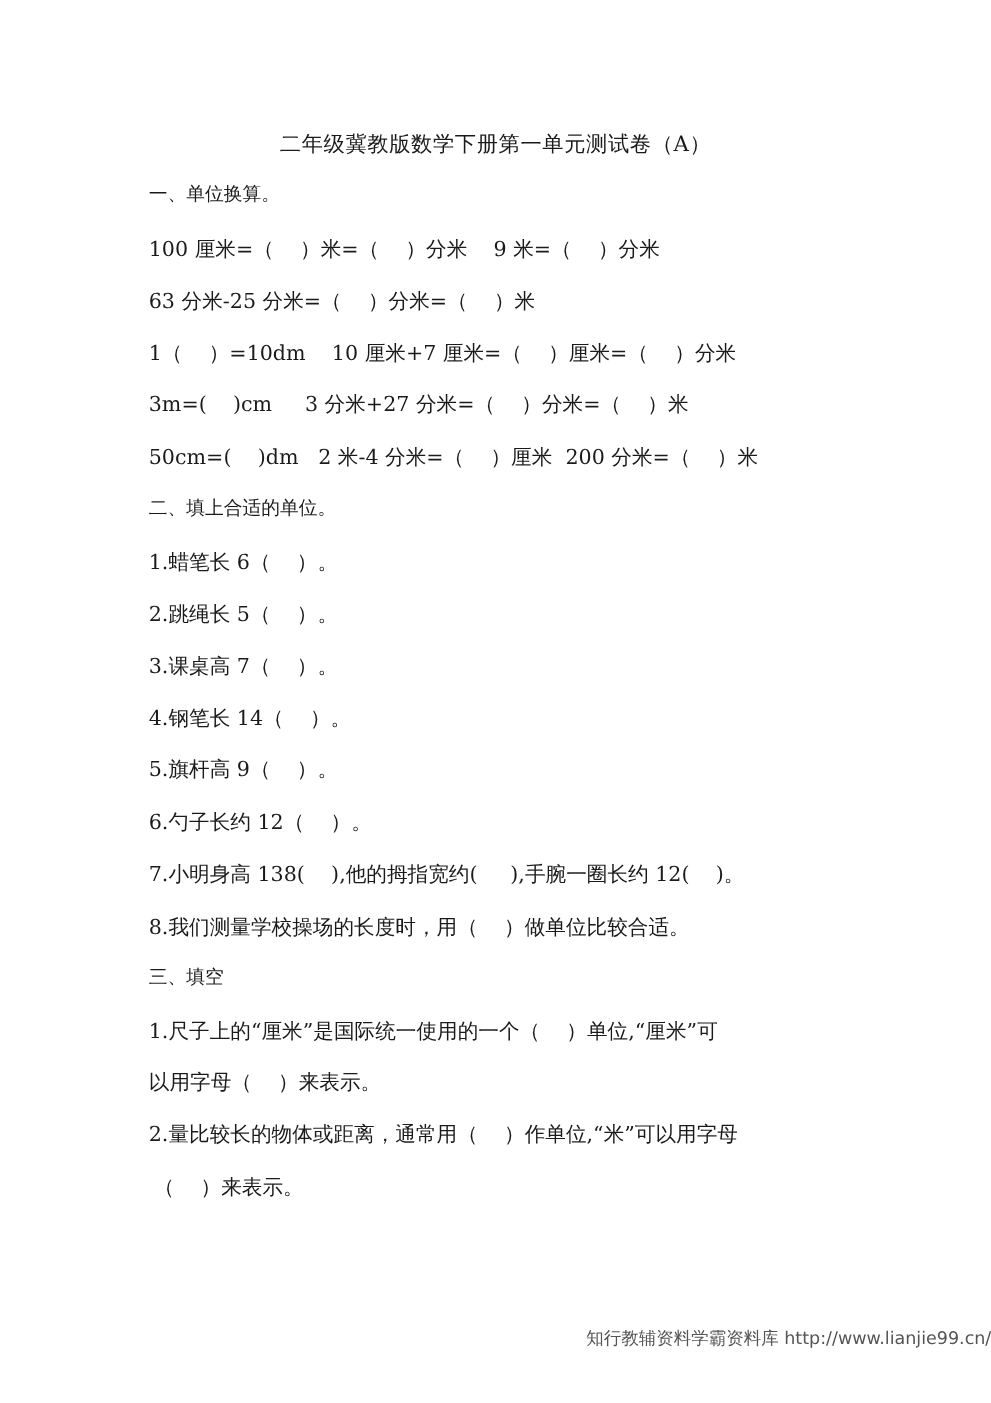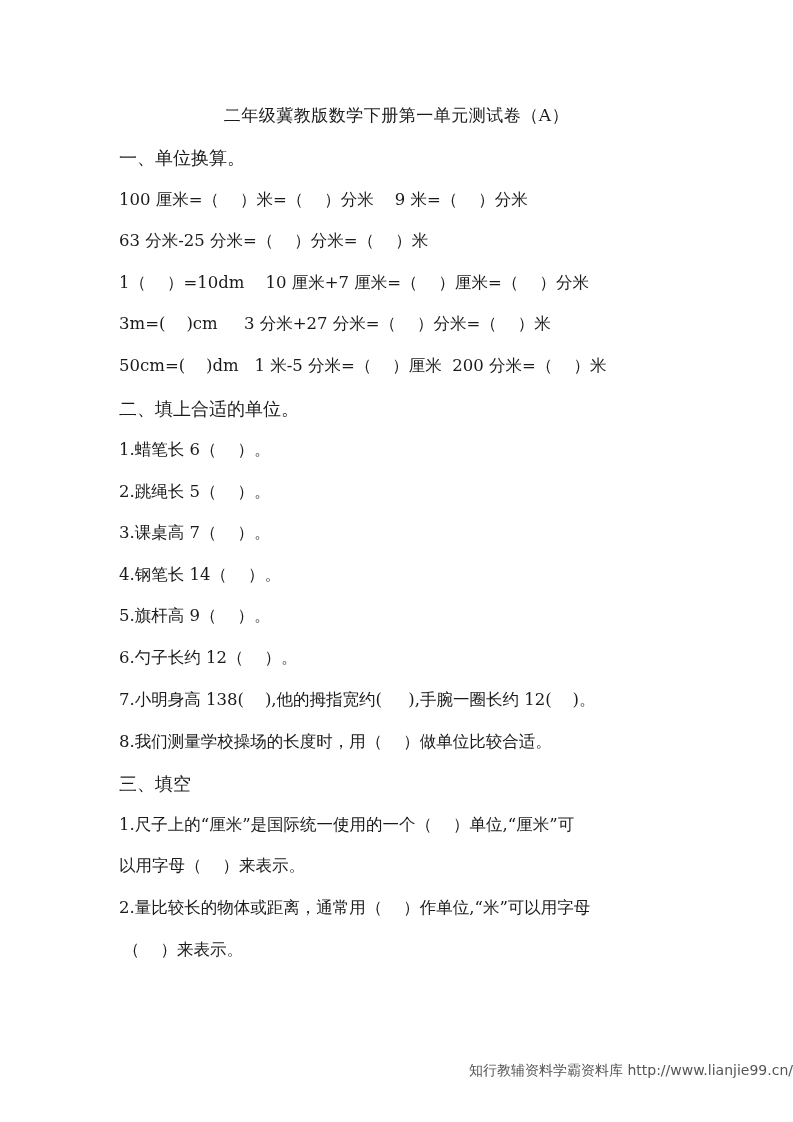--- a/index.html
+++ b/index.html
@@ -2,36 +2,36 @@
 <html><head>
 <meta charset="utf-8">
 <style>
   html, body { margin: 0; padding: 0; background: #ffffff; }
   body { width: 793px; height: 1122px; position: relative; overflow: hidden;
          font-family: "DejaVu Serif", "Liberation Serif", serif; color: #1a1a1a; }
   .page { position: absolute; left: 0; top: 0; width: 793px; height: 1122px; }
   .title { position: absolute; top: 104px; left: 0; width: 793px; text-align: center;
            font-size: 17px; letter-spacing: 0.5px; }
   .line { position: absolute; left: 119px; font-size: 16.5px; white-space: pre; }
-  .section { font-size: 18px; }
+  .section { font-size: 15px; }
   .footer { position: absolute; top: 1062px; left: 0; width: 793px; text-align: right;
             font-family: "DejaVu Sans", "Liberation Sans", sans-serif; font-size: 14px; color: #555; }
 </style>
 </head>
 <body>
 
 <div class="page">
   <div class="title">二年级冀教版数学下册第一单元测试卷（A）</div>
 
   <div class="line section" style="top:146px">一、单位换算。</div>
   <div class="line" style="top:189px">100 厘米=（    ）米=（    ）分米    9 米=（    ）分米</div>
   <div class="line" style="top:230px">63 分米-25 分米=（    ）分米=（    ）米</div>
   <div class="line" style="top:272px">1（    ）=10dm    10 厘米+7 厘米=（    ）厘米=（    ）分米</div>
   <div class="line" style="top:313px">3m=(    )cm     3 分米+27 分米=（    ）分米=（    ）米</div>
-  <div class="line" style="top:355px">50cm=(    )dm   1 米-5 分米=（    ）厘米  200 分米=（    ）米</div>
+  <div class="line" style="top:355px">50cm=(    )dm   2 米-4 分米=（    ）厘米  200 分米=（    ）米</div>
 
   <div class="line section" style="top:397px">二、填上合适的单位。</div>
   <div class="line" style="top:439px">1.蜡笔长 6（    ）。</div>
   <div class="line" style="top:481px">2.跳绳长 5（    ）。</div>
   <div class="line" style="top:522px">3.课桌高 7（    ）。</div>
   <div class="line" style="top:564px">4.钢笔长 14（    ）。</div>
   <div class="line" style="top:605px">5.旗杆高 9（    ）。</div>
   <div class="line" style="top:647px">6.勺子长约 12（    ）。</div>
   <div class="line" style="top:689px">7.小明身高 138(    ),他的拇指宽约(     ),手腕一圈长约 12(    )。</div>
   <div class="line" style="top:731px">8.我们测量学校操场的长度时，用（    ）做单位比较合适。</div>

